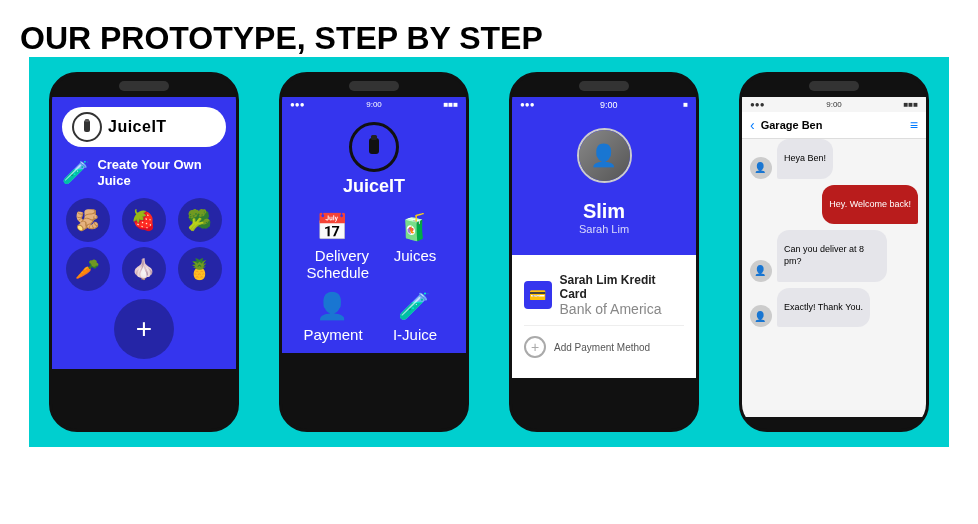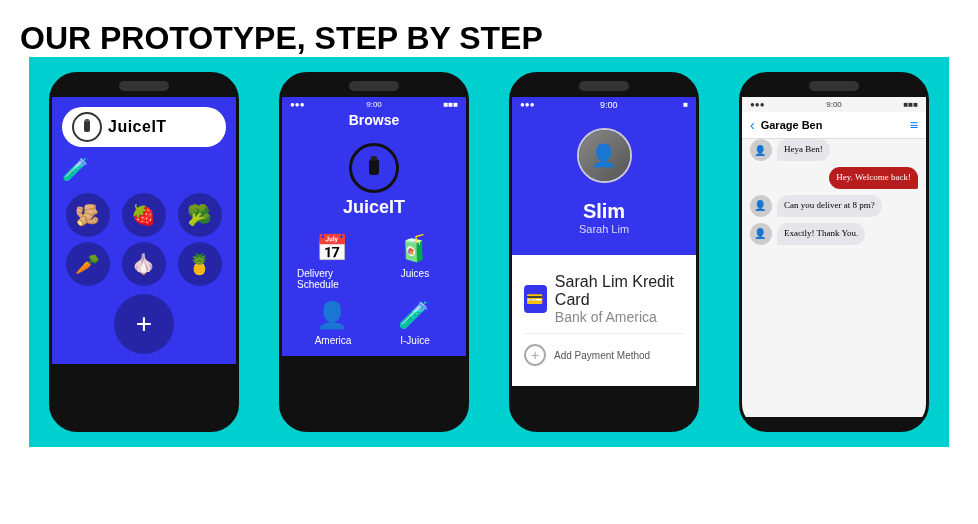--- a/index.html
+++ b/index.html
@@ -185,22 +185,22 @@
       flex-direction: column;
       align-items: center;
       gap: 4px;
     }
     .phone2-menu-icon {
       font-size: 26px;
       color: #111;
     }
     .phone2-menu-label {
       color: #fff;
-      font-size: 10px;
-      text-align: left;
+      font-size: 15px;
+      text-align: right;
     }
 
     
     .phone3-screen {
       background: #3535ee;
       padding: 0;
     }
     .phone3-status {
       display: flex;
       justify-content: space-between;
@@ -264,22 +264,22 @@
       height: 28px;
       background: #3535ee;
       border-radius: 4px;
       display: flex;
       align-items: center;
       justify-content: center;
       color: #fff;
       font-size: 14px;
     }
     .payment-info .payment-name {
-      font-size: 16px;
-      font-weight: normal;
+      font-size: 12px;
+      font-weight: bold;
       color: #222;
     }
     .payment-info .payment-bank {
       font-size: 14px;
       color: #888;
     }
     .phone3-add-row {
       display: flex;
       align-items: center;
       gap: 8px;
@@ -364,25 +364,24 @@
       background: #ccc;
       flex-shrink: 0;
       overflow: hidden;
       display: flex;
       align-items: center;
       justify-content: center;
       font-size: 10px;
     }
     .chat-bubble {
       max-width: 110px;
-      padding: 5px 7px;
+      padding: 14px 7px;
       border-radius: 12px;
       font-size: 9px;
       line-height: 1.3;
-      font-family: Liberation Serif, serif;
     }
     .bubble-left {
       background: #e5e5ea;
       color: #000;
       border-bottom-left-radius: 2px;
     }
     .bubble-right {
       background: #b91c1c;
       color: #fff;
       border-bottom-right-radius: 2px;
@@ -408,20 +407,21 @@
             <svg width="18" height="18" viewBox="0 0 18 18">
               <rect x="6" y="2" width="6" height="12" rx="2" fill="#333"></rect>
               <rect x="7" y="1" width="4" height="3" rx="1" fill="#555"></rect>
             </svg>
           </div>
           <span class="phone1-brand">JuiceIT</span>
         </div>
 
         <div class="phone1-create-row">
           <span class="flask-icon">🧪</span>
+          <span class="create-text">Create Your Own Juice</span>
         </div>
 
         <div class="ingredients-grid">
           <div class="ingredient-btn">🫚</div>
           <div class="ingredient-btn">🍓</div>
           <div class="ingredient-btn">🥦</div>
           <div class="ingredient-btn">🥕</div>
           <div class="ingredient-btn">🧄</div>
           <div class="ingredient-btn">🍍</div>
         </div>
@@ -437,42 +437,41 @@
     <div class="phone">
       <div class="phone-notch">
         <div class="phone-notch-bar"></div>
       </div>
       <div class="phone2-screen">
         <div class="phone2-status">
           <span>●●●</span>
           <span>9:00</span>
           <span>■■■</span>
         </div>
-        <div class="phone2-header">Browse</div>
         <div class="phone2-logo-area">
           <div class="phone2-logo-circle">
             <svg width="26" height="26" viewBox="0 0 26 26">
               <rect x="8" y="4" width="10" height="16" rx="3" fill="#111"></rect>
               <rect x="10" y="1" width="6" height="5" rx="1.5" fill="#222"></rect>
             </svg>
           </div>
           <div class="phone2-brand">JuiceIT</div>
         </div>
         <div class="phone2-menu-grid">
           <div class="phone2-menu-item">
             <span class="phone2-menu-icon">📅</span>
             <span class="phone2-menu-label">Delivery Schedule</span>
           </div>
           <div class="phone2-menu-item">
             <span class="phone2-menu-icon">🧃</span>
             <span class="phone2-menu-label">Juices</span>
           </div>
           <div class="phone2-menu-item">
             <span class="phone2-menu-icon">👤</span>
-            <span class="phone2-menu-label">America</span>
+            <span class="phone2-menu-label">Payment</span>
           </div>
           <div class="phone2-menu-item">
             <span class="phone2-menu-icon">🧪</span>
             <span class="phone2-menu-label">I-Juice</span>
           </div>
         </div>
       </div>
     </div>
   </div>
 

